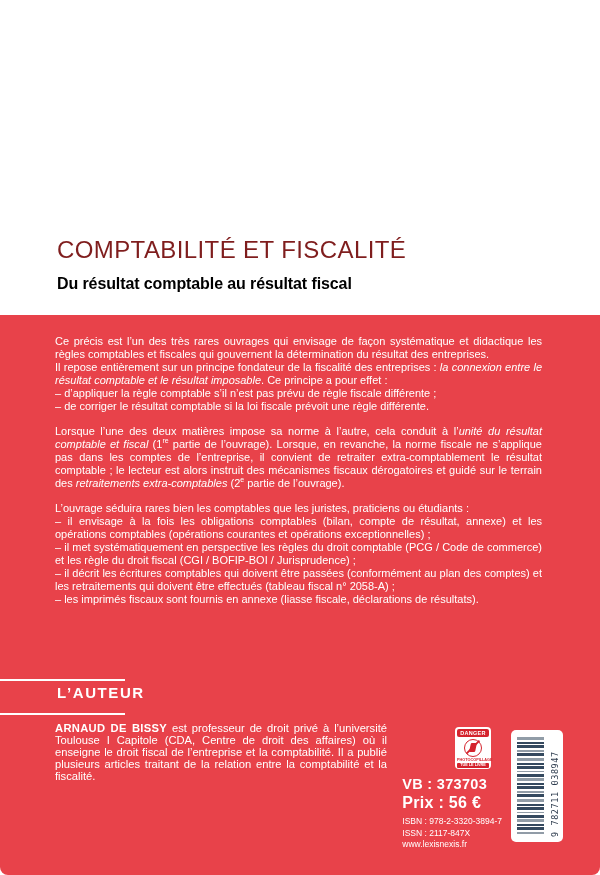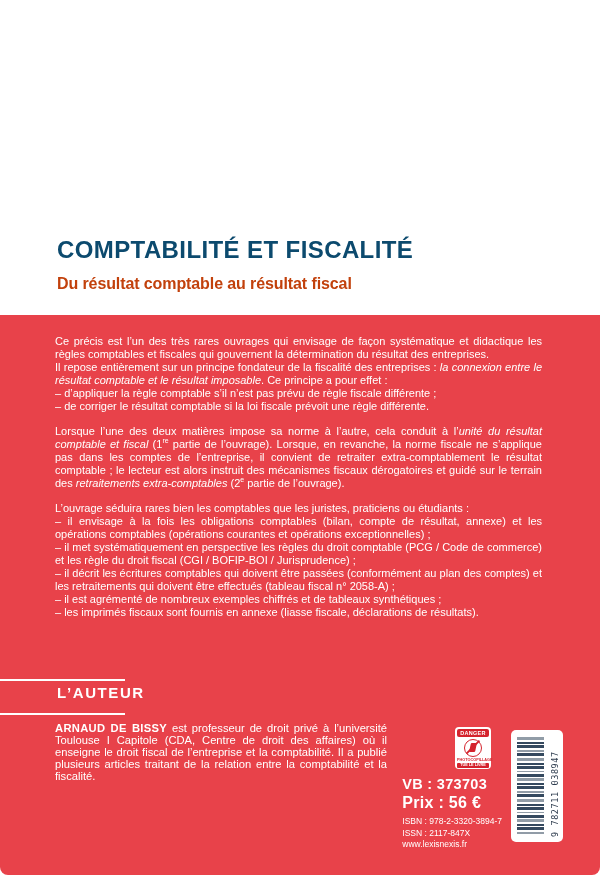--- a/index.html
+++ b/index.html
@@ -2,22 +2,22 @@
 <html><head>
 <meta charset="utf-8">
 <style>
   html,body{margin:0;padding:0;background:#fff;}
   .cover{
     position:relative;width:600px;height:875px;background:#ffffff;overflow:hidden;
     font-family:"Liberation Sans",sans-serif;
   }
   
   .header{position:absolute;left:57px;top:236px;}
-  .title{font-size:24px;font-weight:bold;color:#0c4a6e;letter-spacing:0.4px;}
-  .subtitle{font-size:16px;font-weight:bold;color:#c2410c;margin-top:11px;letter-spacing:-0.1px;}
+  .title{font-size:24px;font-weight:normal;color:#7f1d1d;letter-spacing:0.4px;}
+  .subtitle{font-size:16px;font-weight:bold;color:#000000;margin-top:11px;letter-spacing:-0.1px;}
 
   
   .red-block{
     position:absolute;left:0;top:315px;width:600px;height:560px;
     background:#e8424a;color:#fff;border-radius:0 0 8px 8px;
   }
   .description{position:absolute;left:55px;right:58px;top:20px;}
   .description .block{margin:0 0 12px 0;}
   .description p{margin:0;font-size:11px;line-height:13px;text-align:justify;}
   .description em{font-style:italic;}
@@ -113,21 +113,20 @@
           <p><span>– de corriger le résultat comptable si la loi fiscale prévoit une règle différente.</span></p>
         </div>
         <div class="block">
           <p><span>Lorsque l’une des deux matières impose sa norme à l’autre, cela conduit à l’</span><em>unité du résultat comptable et fiscal</em><span> (1</span><sup>re</sup><span> partie de l’ouvrage). Lorsque, en revanche, la norme fiscale ne s’applique pas dans les comptes de l’entreprise, il convient de retraiter extra-comptablement le résultat comptable ; le lecteur est alors instruit des mécanismes fiscaux dérogatoires et guidé sur le terrain des </span><em>retraitements extra-comptables</em><span> (2</span><sup>e</sup><span> partie de l’ouvrage).</span></p>
         </div>
         <div class="block">
           <p><span>L’ouvrage séduira rares bien les comptables que les juristes, praticiens ou étudiants :</span></p>
           <p><span>– il envisage à la fois les obligations comptables (bilan, compte de résultat, annexe) et les opérations comptables (opérations courantes et opérations exceptionnelles) ;</span></p>
           <p><span>– il met systématiquement en perspective les règles du droit comptable (PCG / Code de commerce) et les règle du droit fiscal (CGI / BOFIP-BOI / Jurisprudence) ;</span></p>
           <p><span>– il décrit les écritures comptables qui doivent être passées (conformément au plan des comptes) et les retraitements qui doivent être effectués (tableau fiscal n° 2058-A) ;</span></p>
-          <p><span>– il est agrémenté de nombreux exemples chiffrés et de tableaux synthétiques ;</span></p>
           <p><span>– les imprimés fiscaux sont fournis en annexe (liasse fiscale, déclarations de résultats).</span></p>
         </div>
       </div>
 
     <div class="rule rule-top"></div>
     <div class="author-heading">L’AUTEUR</div>
     <div class="rule rule-bottom"></div>
 
     <p class="author-bio" id="author-bio"><strong>ARNAUD DE BISSY</strong><span> est professeur de droit privé à l’université Toulouse I Capitole (CDA, Centre de droit des affaires) où il enseigne le droit fiscal de l’entreprise et la comptabilité. Il a publié plusieurs articles traitant de la relation entre la comptabilité et la fiscalité.</span></p>
 

